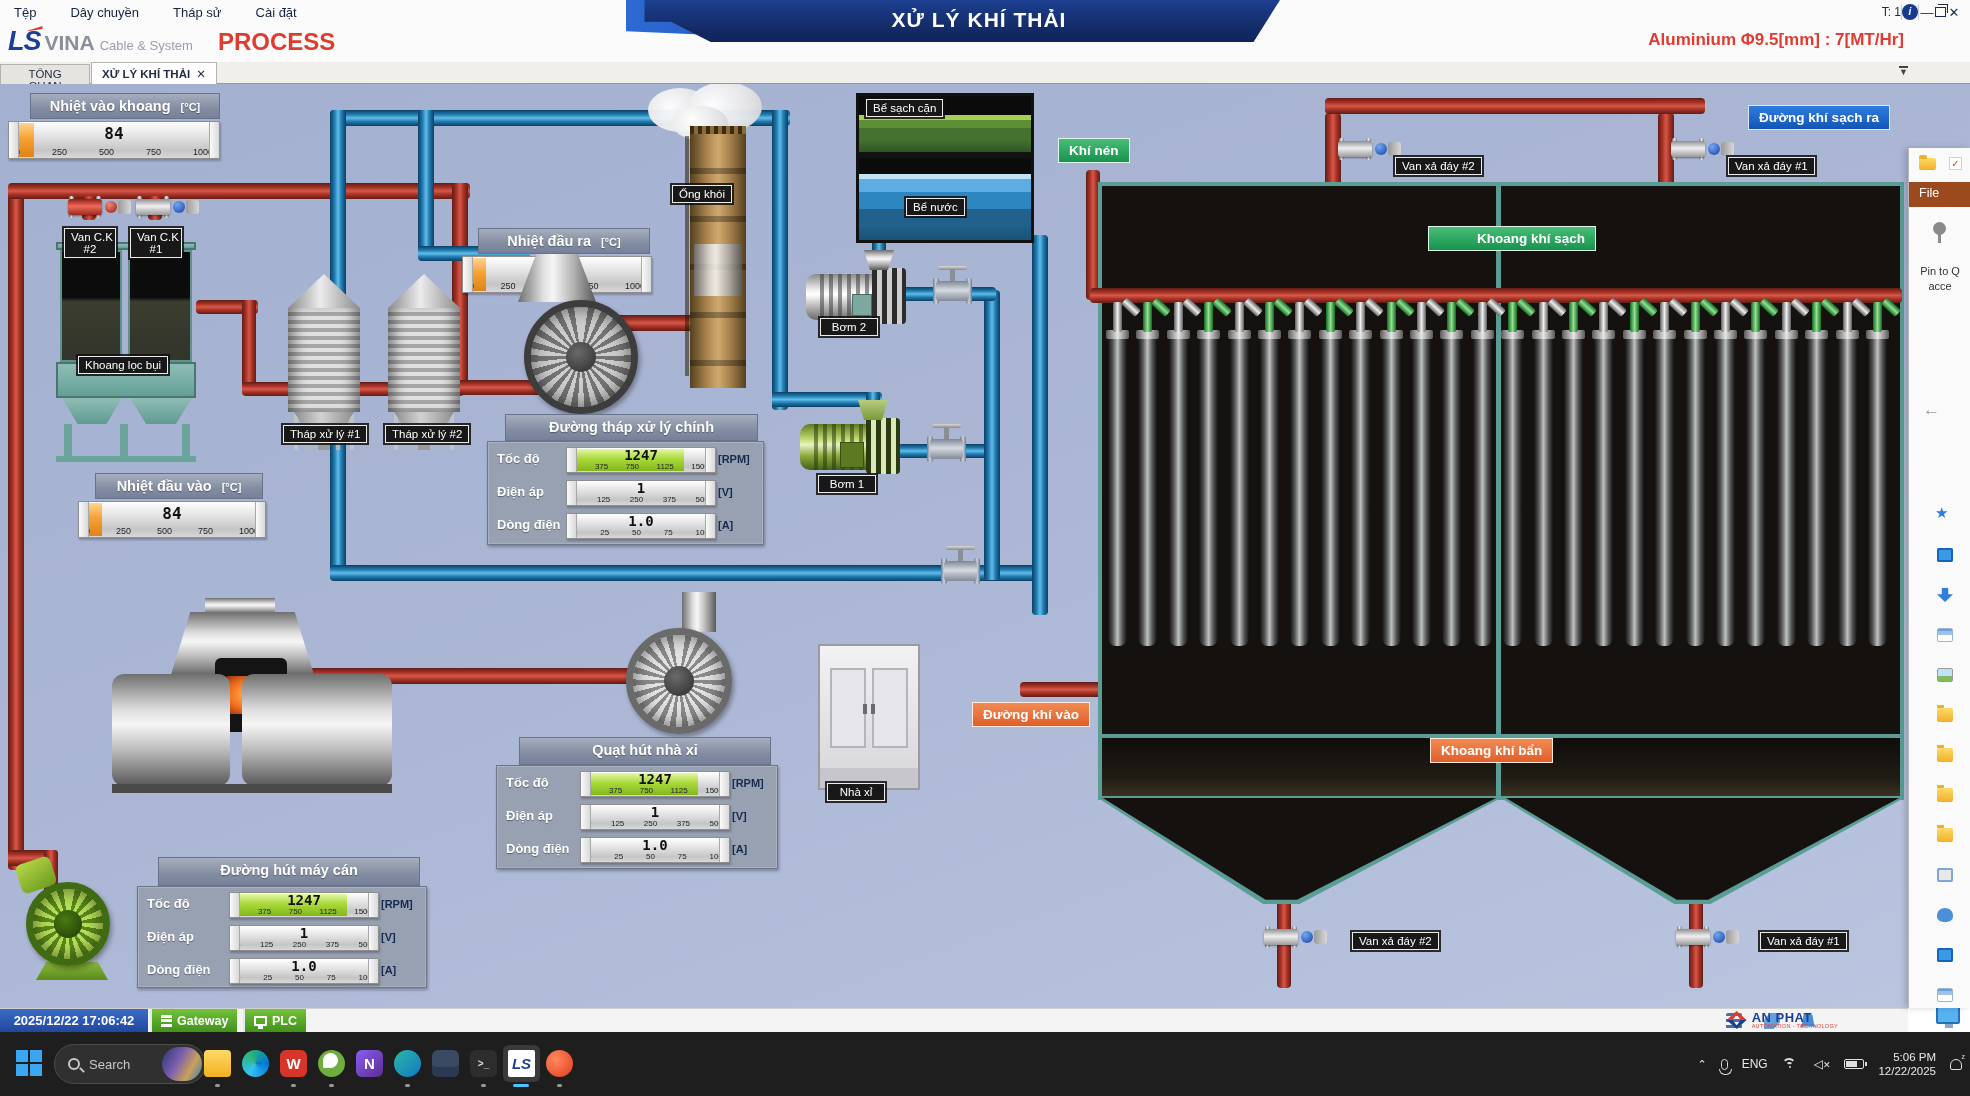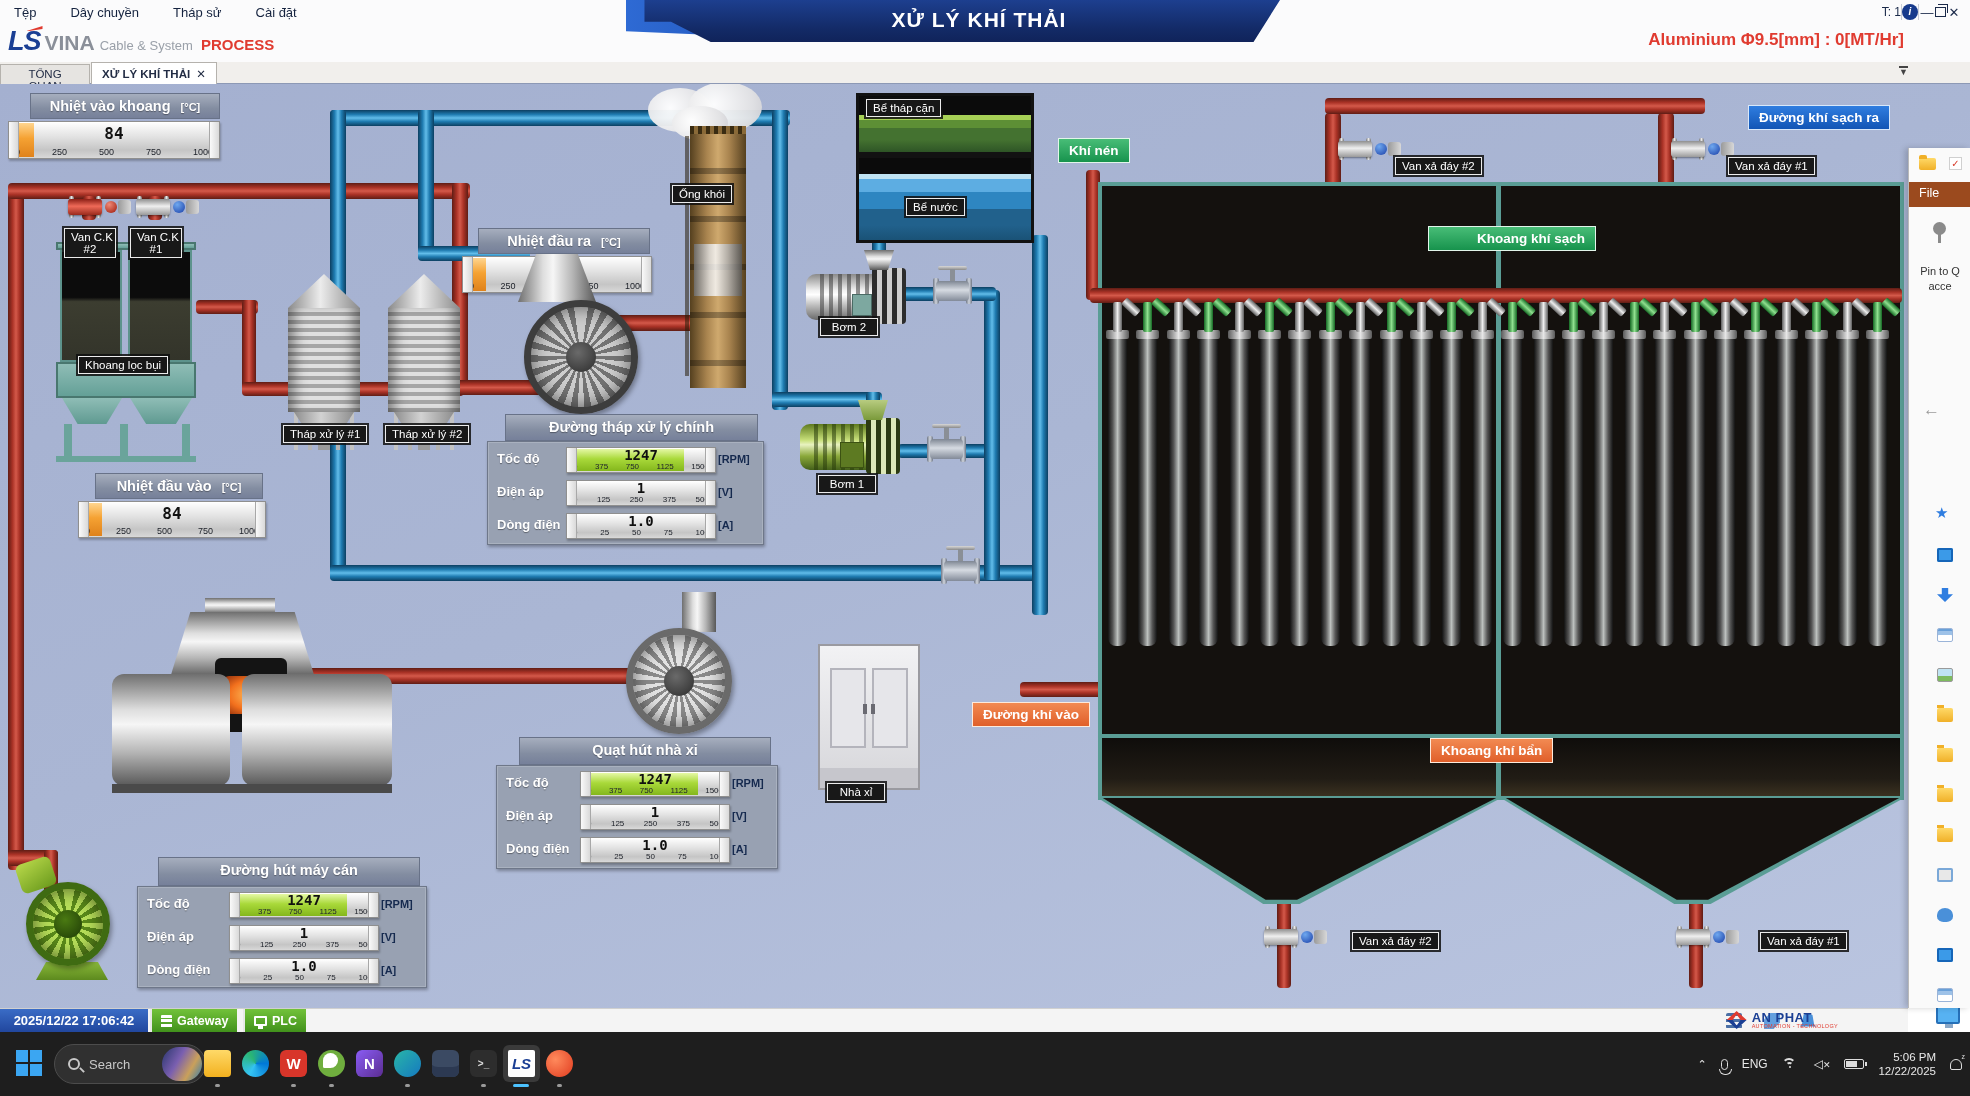--- a/index.html
+++ b/index.html
@@ -19,21 +19,21 @@
   #restore-glyph::before { content:""; position:absolute; left:2px; top:-4px; width:9px; height:8px; border:1.5px solid #1b2a4a; border-bottom:none; border-left:none; }
   #banner { position:absolute; left:618px; top:0; width:662px; height:42px; }
   #banner .accent { position:absolute; left:8px; top:0; width:250px; height:40px; background:linear-gradient(90deg,#2e6ad4,#16googlea?); background:linear-gradient(90deg,#2e6ad4,#1b49a8); clip-path:polygon(0 0,100% 0,80% 100%,0 78%); }
   #banner .main { position:absolute; inset:0; background:linear-gradient(180deg,#1d3f8f,#132a66 70%,#10235a); clip-path:polygon(4% 0,100% 0,96% 100%,14% 100%,8% 52%,4% 52%); }
   #banner .txt { position:absolute; left:0; right:0; top:0; height:42px; line-height:40px; text-align:center; color:#fff; font-size:21px; font-weight:bold; letter-spacing:1px; padding-left:60px; }
   #brand { position:absolute; left:8px; top:26px; height:34px; display:flex; align-items:baseline; }
   #brand .ls { font-size:27px; font-weight:bold; font-style:italic; color:#1b3f94; letter-spacing:-1px; position:relative; }
   #brand .ls::before { content:""; position:absolute; right:-2px; top:0px; width:16px; height:5px; background:#e03b30; clip-path:polygon(0 100%,100% 0,100% 60%,15% 100%); }
   #brand .vina { font-size:21px; font-weight:bold; color:#8a8f99; margin-left:4px; }
   #brand .cable { font-size:13px; color:#9aa0a9; margin-left:5px; }
-  #brand .process { font-size:15px; font-weight:bold; color:#e03b30; margin-left:8px; }
+  #brand .process { font-size:24px; font-weight:bold; color:#e03b30; margin-left:25px; }
   #alu-line { position:absolute; right:66px; top:30px; font-size:17px; font-weight:bold; color:#e03b30; }
   #tabbar { position:absolute; left:0; top:62px; width:1970px; height:22px; background:#f1efec; border-bottom:1px solid #8d99b5; }
   .tab { position:absolute; top:2px; height:20px; font-size:11.5px; color:#222c44; padding:3px 10px 0; border:1px solid #b5b2ad; border-bottom:none; background:#e6e4e1; }
   .tab.active { background:#fff; top:0; height:22px; padding-top:4px; font-weight:bold; z-index:2; }
   .tab .x { margin-left:6px; font-weight:normal; }
   #tab-caret { position:absolute; right:62px; top:66px; font-size:9px; color:#444; border-top:2px solid #444; line-height:8px; }
 
   
   #main { position:absolute; left:0; top:84px; width:1970px; height:924px; background:linear-gradient(160deg,#a4b0d0 0%,#aab6d4 45%,#bac5e0 100%); overflow:hidden; }
   
@@ -207,21 +207,21 @@
       <span class="ctl">—</span>
       <span id="restore-glyph"></span>
       <span class="ctl">✕</span>
     </div>
     <div id="brand">
       <span class="ls">LS</span>
       <span class="vina">VINA</span>
       <span class="cable">Cable &amp; System</span>
       <span class="process">PROCESS</span>
     </div>
-    <div id="alu-line">Aluminium Φ9.5[mm] :  0[MT/Hr]</div>
+    <div id="alu-line">Aluminium Φ9.5[mm] :  7[MT/Hr]</div>
     <div id="tabbar">
       <div class="tab" style="left:0;width:90px;text-align:center;">TỔNG QUAN</div>
       <div class="tab active" style="left:91px;"><span>XỬ LÝ KHÍ THẢI</span><span class="x">✕</span></div>
     </div>
     <div id="tab-caret">▼</div>
   </div>
 
   <div id="main">
 
     <div class="pv red abs" style="left:8px;top:106px;height:680px;"></div>
@@ -594,21 +594,21 @@
         <div>#2</div>
       </div>
     <div class="eq-label" style="left:130px;top:144px;width:52px;">
         <div>Van C.K</div>
         <div>#1</div>
       </div>
     <div class="eq-label" style="left:78px;top:272px;">Khoang lọc bụi</div>
     <div class="eq-label" style="left:283px;top:341px;">Tháp xử lý #1</div>
     <div class="eq-label" style="left:385px;top:341px;">Tháp xử lý #2</div>
     <div class="eq-label" style="left:672px;top:101px;">Ống khói</div>
-    <div class="eq-label" style="left:866px;top:15px;">Bể tháp cặn</div>
+    <div class="eq-label" style="left:866px;top:15px;">Bể sạch cặn</div>
     <div class="eq-label" style="left:906px;top:114px;">Bể nước</div>
     <div class="eq-label" style="left:820px;top:234px;width:58px;">Bơm 2</div>
     <div class="eq-label" style="left:818px;top:391px;width:58px;">Bơm 1</div>
     <div class="eq-label" style="left:827px;top:699px;width:58px;">Nhà xỉ</div>
     <div class="eq-label" style="left:1395px;top:73px;">Van xả đáy #2</div>
     <div class="eq-label" style="left:1728px;top:73px;">Van xả đáy #1</div>
     <div class="eq-label" style="left:1352px;top:848px;">Van xả đáy #2</div>
     <div class="eq-label" style="left:1760px;top:848px;">Van xả đáy #1</div>
     <div class="tag green" style="left:1058px;top:54px;">Khí nén</div>
     <div class="tag green" style="left:1428px;top:142px;padding-left:48px;">Khoang khí sạch</div>

